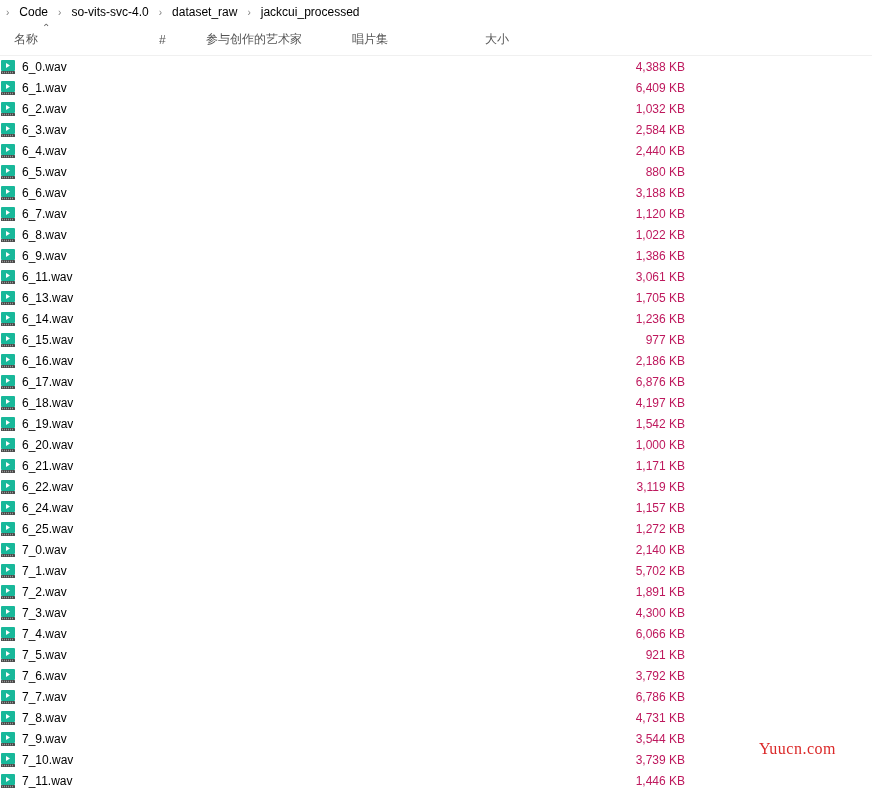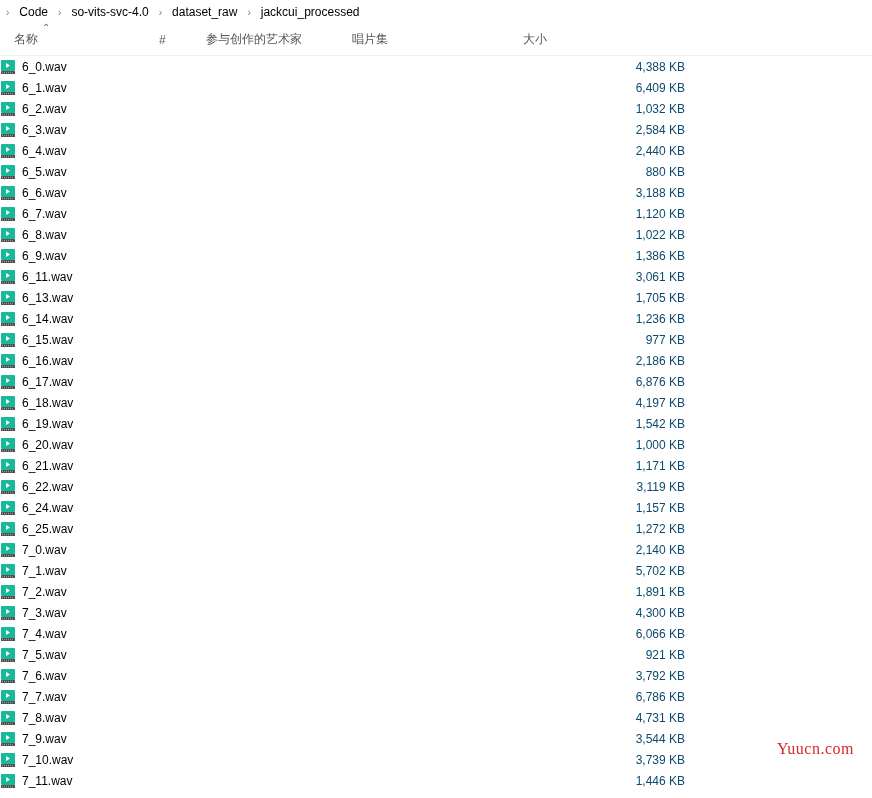--- a/index.html
+++ b/index.html
@@ -42,21 +42,21 @@
       height: 100%;
       color: #555;
       cursor: default;
       position: relative;
     }
     .col-name { width: 145px; }
     .col-track { width: 47px; }
     .col-title { width: 160px; }
     .col-artist { width: 120px; }
     .col-album { width: 133px; margin-left: 26px; }
-    .col-size { width: 100px; justify-content: center; }
+    .col-size { width: 100px; }
     .sort-arrow {
       position: absolute;
       top: -2px;
       left: 28px;
       font-size: 10px;
       color: #606060;
     }
     .file-list { }
     .file-row {
       display: flex;
@@ -68,24 +68,24 @@
       width: 16px;
       height: 16px;
       margin-right: 6px;
       flex-shrink: 0;
     }
     .cell-name { width: 145px; display: flex; align-items: center; overflow: hidden; white-space: nowrap; }
     .cell-track { width: 47px; }
     .cell-title { width: 160px; }
     .cell-artist { width: 120px; }
     .cell-album { width: 133px; }
-    .cell-size { width: 100px; text-align: right; padding-right: 20px; color: #0c4a6e; }
+    .cell-size { width: 100px; text-align: right; padding-right: 20px; color: #be185d; }
     .watermark {
       position: absolute;
-      right: 18px;
+      right: 36px;
       bottom: 40px;
       color: #db2828;
       font-size: 16px;
       font-family: Georgia, serif;
       letter-spacing: 0.5px;
     }
   </style>
 </head>
 <body>
 

